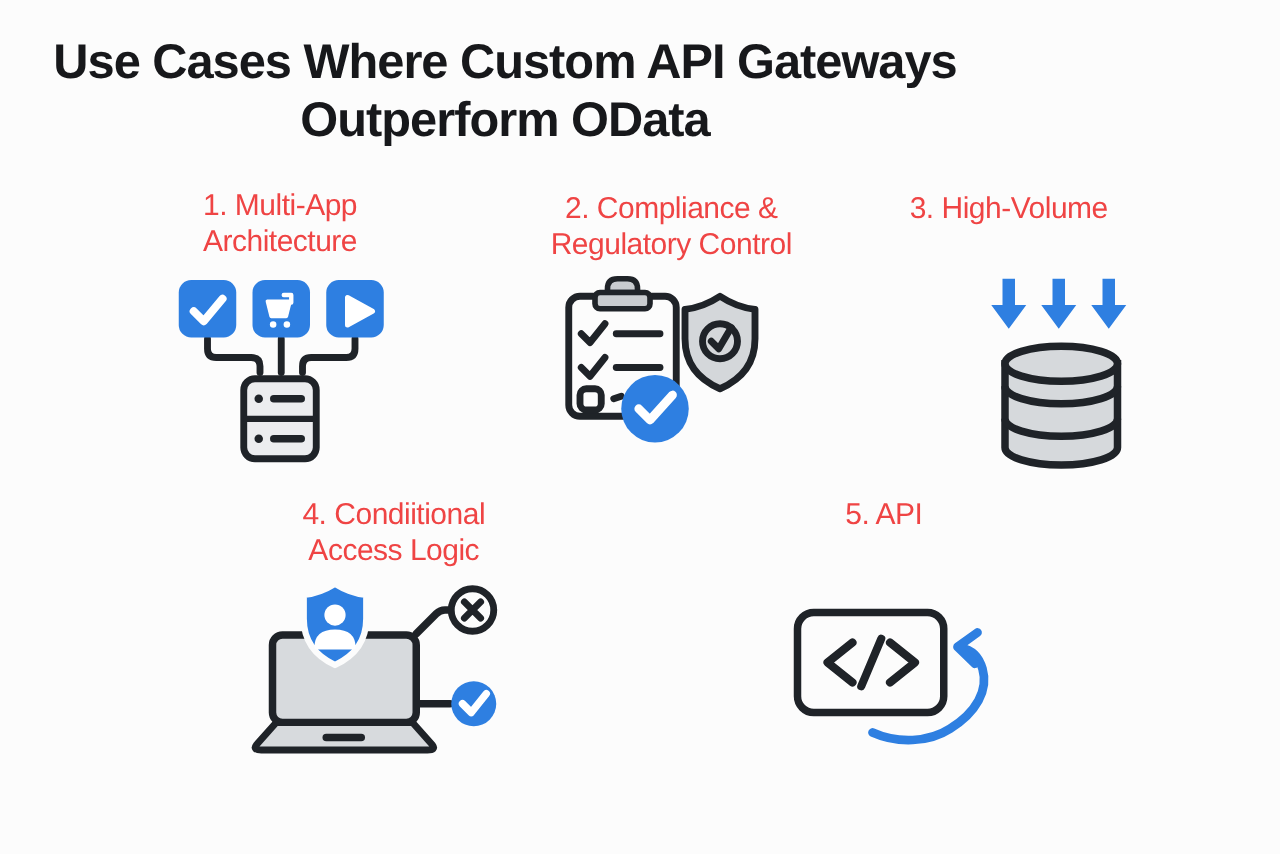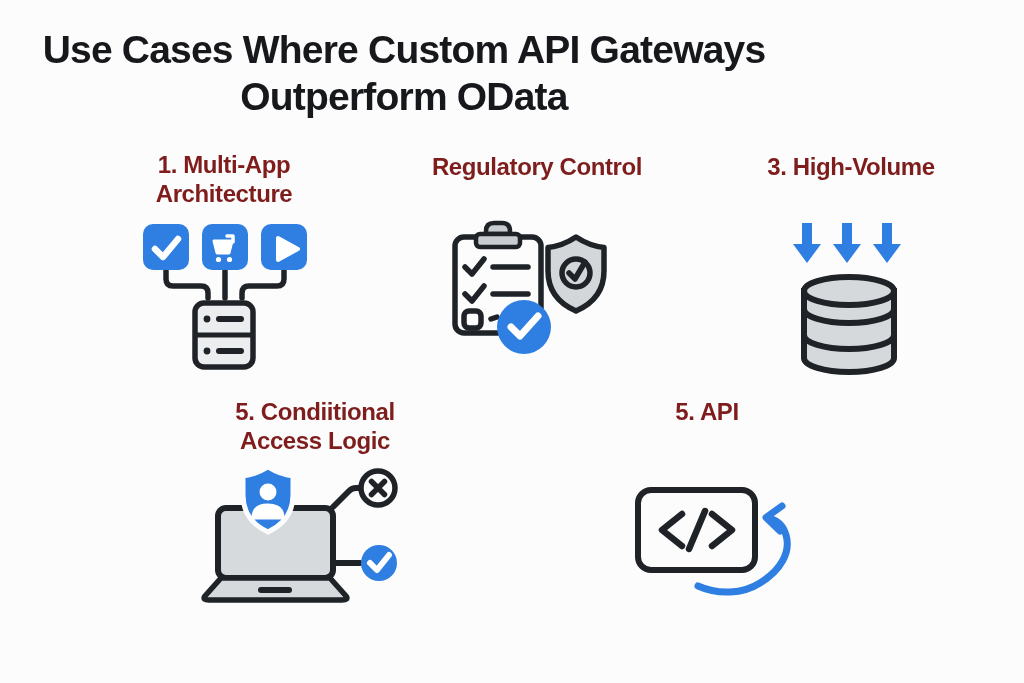--- a/index.html
+++ b/index.html
@@ -7,21 +7,21 @@
   .canvas{
     position:relative;width:1024px;height:683px;background:#fcfcfc;overflow:hidden;
     margin:0 auto;
   }
   .title{
     position:absolute;top:26px;left:0;width:808px;text-align:center;
     color:#17181b;font-weight:bold;font-size:39px;line-height:47px;letter-spacing:-0.8px;
   }
   .item-heading{
     position:absolute;transform:translateX(-50%);text-align:center;white-space:nowrap;
-    color:#7f1d1d;font-weight:bold;font-size:24px;line-height:29px;letter-spacing:-0.4px;
+    color:#ef4444;font-weight:normal;font-size:24px;line-height:29px;letter-spacing:-0.4px;
   }
   .item-heading span{display:block;}
   .icon{position:absolute;}
 </style>
 </head>
 <body>
 
 <div class="canvas">
 
   <div class="title">
@@ -57,20 +57,21 @@
       <rect x="55" y="85" width="58" height="64" rx="9" fill="#ECEDEF" stroke="#1F2328" stroke-width="5.5"></rect>
       <line x1="55" y1="117" x2="113" y2="117" stroke="#1F2328" stroke-width="5"></line>
       <circle cx="67" cy="101" r="3.4" fill="#1F2328"></circle>
       <line x1="79" y1="101" x2="101" y2="101" stroke="#1F2328" stroke-width="6" stroke-linecap="round"></line>
       <circle cx="67" cy="133" r="3.4" fill="#1F2328"></circle>
       <line x1="79" y1="133" x2="101" y2="133" stroke="#1F2328" stroke-width="6" stroke-linecap="round"></line>
     </g>
   </svg>
 
   <div class="item-heading" style="left:537px;top:152px;">
+    <span>2. Compliance &amp;</span>
     <span>Regulatory Control</span>
   </div>
 
   <svg class="icon" style="left:448px;top:215px;" width="175" height="150" viewBox="0 0 175 150">
     <g>
       <rect x="7" y="22" width="86" height="96" rx="9" fill="#FCFCFC" stroke="#1F2328" stroke-width="5.5"></rect>
       <path d="M38 19 V16 Q38 8 46 8 H54 Q62 8 62 16 V19 Z" fill="#C9CCD0" stroke="#1F2328" stroke-width="4.5" stroke-linejoin="round"></path>
       <rect x="28" y="19" width="44" height="13" rx="4" fill="#C9CCD0" stroke="#1F2328" stroke-width="4.5"></rect>
       <path d="M17 52 L24 59 L36 44" fill="none" stroke="#1F2328" stroke-width="5.5" stroke-linecap="round" stroke-linejoin="round"></path>
       <line x1="45" y1="52" x2="80" y2="52" stroke="#1F2328" stroke-width="5.5" stroke-linecap="round"></line>
@@ -83,40 +84,40 @@
       <path d="M128 22 C119 28 109 31.5 100 32.5 V56 C100 77 112 89 128 96 C144 89 156 77 156 56 V32.5 C147 31.5 137 28 128 22 Z" fill="#D4D7DA" stroke="#1F2328" stroke-width="5.5" stroke-linejoin="round"></path>
       <circle cx="128" cy="58" r="14" fill="none" stroke="#1F2328" stroke-width="5.5"></circle>
       <path d="M121 58 L127 64 L137 47" fill="none" stroke="#1F2328" stroke-width="5.5" stroke-linecap="round" stroke-linejoin="round"></path>
     </g>
     <g>
       <circle cx="76" cy="112" r="27" fill="#2E7FE1"></circle>
       <path d="M63 112 L72 121 L90 101" fill="none" stroke="#FFFFFF" stroke-width="7" stroke-linecap="round" stroke-linejoin="round"></path>
     </g>
   </svg>
 
-  <div class="item-heading" style="left:851px;top:152px;">
+  <div class="item-heading" style="left:807px;top:152px;">
     <span>3. High-Volume</span>
   </div>
 
   <svg class="icon" style="left:790px;top:215px;" width="120" height="165" viewBox="0 0 120 165">
     <g>
       <path d="M12 8 h10 v21 h9 l-14 19 l-14 -19 h9 z" fill="#2E7FE1"></path>
       <path d="M52 8 h10 v21 h9 l-14 19 l-14 -19 h9 z" fill="#2E7FE1"></path>
       <path d="M92 8 h10 v21 h9 l-14 19 l-14 -19 h9 z" fill="#2E7FE1"></path>
     </g>
     <g>
       <path d="M14 76 V143 A45 14 0 0 0 104 143 V76 Z" fill="#D6D9DC" stroke="#1F2328" stroke-width="6"></path>
       <path d="M14 94 A45 14 0 0 0 104 94" fill="none" stroke="#1F2328" stroke-width="6"></path>
       <path d="M14 120 A45 14 0 0 0 104 120" fill="none" stroke="#1F2328" stroke-width="6"></path>
       <ellipse cx="59" cy="76" rx="45" ry="14" fill="#D6D9DC" stroke="#1F2328" stroke-width="6"></ellipse>
     </g>
   </svg>
 
   <div class="item-heading" style="left:315px;top:397px;">
-    <span>5. Condiitional</span>
+    <span>4. Condiitional</span>
     <span>Access Logic</span>
   </div>
 
   <svg class="icon" style="left:195px;top:456px;" width="210" height="158" viewBox="0 0 210 158">
     <path d="M138 51 L154 35 Q157 32 161 32 H165" fill="none" stroke="#1F2328" stroke-width="6" stroke-linecap="round" stroke-linejoin="round"></path>
     <line x1="140" y1="107" x2="165" y2="107" stroke="#1F2328" stroke-width="6" stroke-linecap="round"></line>
     <g>
       <rect x="23" y="52" width="115" height="70" rx="8" fill="#D7DADD" stroke="#1F2328" stroke-width="6"></rect>
       <path d="M26 122 L10 140 Q7 144 14 144 H147 Q154 144 151 140 L135 122 Z" fill="#D7DADD" stroke="#1F2328" stroke-width="5.5" stroke-linejoin="round"></path>
       <rect x="63" y="131" width="34" height="6" rx="3" fill="#1F2328"></rect>

